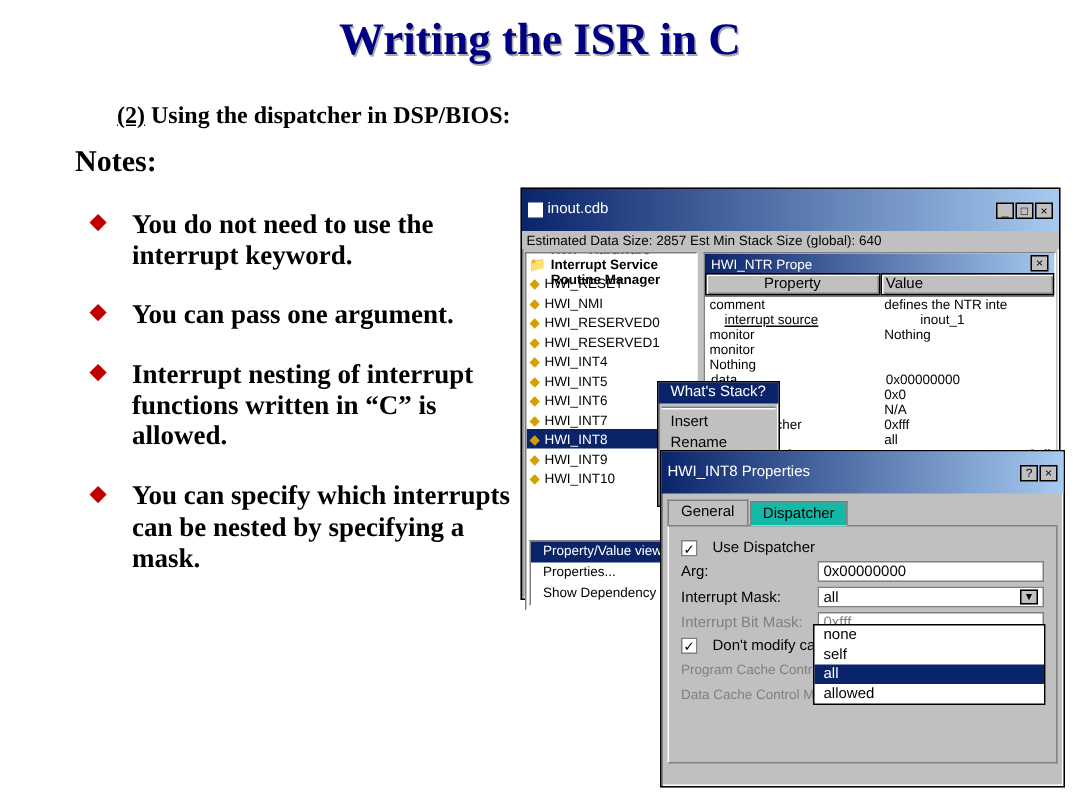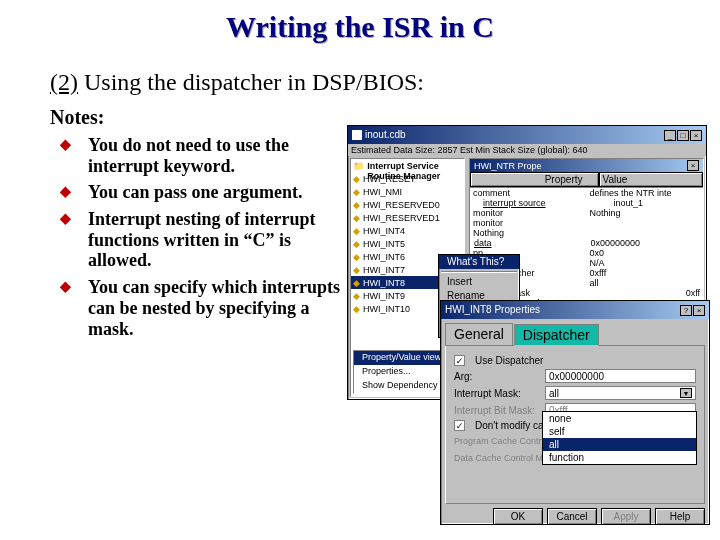--- a/index.html
+++ b/index.html
@@ -1,26 +1,26 @@
 <!DOCTYPE html>
 <html><head>
 <meta charset="utf-8">
 <style>
   * { box-sizing: border-box; margin: 0; padding: 0; }
   body { width: 720px; height: 540px; background: #fff; font-family: "Times New Roman", serif; position: relative; overflow: hidden; }
   .title { text-align: center; font-size: 30px; font-weight: bold; color: #000080; text-shadow: 1px 1px 0 #aaa; margin-top: 10px; }
-  .subtitle { font-size: 24px; font-weight: normal; margin: 25px 0 10px 50px; }
+  .subtitle { font-size: 16px; font-weight: bold; margin: 25px 0 10px 78px; }
   .subtitle u { text-decoration: underline; }
   .notes-heading { font-size: 20px; font-weight: bold; margin-left: 50px; margin-top: 5px; }
   .notes-list { list-style: none; margin-left: 60px; width: 280px; }
-  .notes-list li { font-size: 18px; font-weight: bold; position: relative; padding-left: 28px; margin-top: 6px; line-height: 1.15; }
+  .notes-list li { font-size: 18px; font-weight: bold; position: relative; padding-left: 28px; margin-top: 19px; line-height: 1.15; }
   .notes-list li::before { content: "◆"; color: #c00000; position: absolute; left: 0; top: 2px; font-size: 14px; }
 
   .win98 { font-family: Tahoma, Arial, sans-serif; font-size: 10px; color: #000; position: absolute; }
-  .titlebar { background: linear-gradient(to right,#0a246a,#a6caf0); color: #fff; height: 18px; line-height: 14px; padding: 0 4px; display: flex; align-items: center; }
+  .titlebar { background: linear-gradient(to right,#0a246a,#a6caf0); color: #fff; height: 28px; line-height: 14px; padding: 0 4px; display: flex; align-items: center; }
   .titlebar .ticon { width: 10px; height: 10px; background: #fff; margin-right: 3px; display: inline-block; }
   .winbtns { margin-left: auto; display: flex; gap: 1px; }
   .winbtn { width: 12px; height: 11px; background: #c0c0c0; border: 1px solid #000; font-size: 8px; line-height: 9px; text-align: center; color: #000; }
   .panel { background: #c0c0c0; border: 1px solid #000; box-shadow: 1px 1px 0 #808080 inset, -1px -1px 0 #fff inset; }
   .inset { background: #fff; border: 1px solid #808080; border-right-color: #fff; border-bottom-color: #fff; }
   .btn { background: #c0c0c0; border: 1px solid #000; box-shadow: 1px 1px 0 #fff inset, -1px -1px 0 #808080 inset; padding: 2px 6px; font-size: 10px; text-align: center; }
   .btn.disabled { color: #808080; }
   .field { display: flex; align-items: center; margin: 3px 6px; gap: 6px; font-size: 10px; }
   .field .lbl { width: 85px; }
   .field .lbl.disabled { color: #808080; }
@@ -28,21 +28,21 @@
   .dropdown { display: flex; }
   .dropdown .dbtn { width: 12px; background: #c0c0c0; border: 1px solid #000; font-size: 7px; text-align: center; line-height: 10px; }
   .tree-item { display: flex; align-items: center; gap: 3px; padding: 0 2px; height: 13px; }
   .diamond { color: #d4a000; font-size: 9px; }
   .tree-item.sel { background: #0a246a; color: #fff; }
   .menuitem { height: 14px; padding: 1px 8px; }
   .menuitem.sel { background: #0a246a; color: #fff; }
   .sep { border-top: 1px solid #808080; border-bottom: 1px solid #fff; margin: 2px 2px; }
   .checkbox { width: 11px; height: 11px; background: #fff; border: 1px solid #808080; display: inline-flex; align-items: center; justify-content: center; font-size: 9px; margin-right: 4px; }
   .tabrow { display: flex; border-bottom: 1px solid #808080; }
-  .tab { background: #c0c0c0; border: 1px solid #808080; border-bottom: none; padding: 2px 8px; font-size: 14px; margin-right: 1px; position: relative; }
+  .tab { background: #c0c0c0; border: 1px solid #808080; border-bottom: none; padding: 2px 8px; font-size: 10px; margin-right: 1px; position: relative; }
   .tab.active { background: #14b8a6; border-bottom: 1px solid #c0c0c0; top: 1px; }
   .open-list { position: absolute; background: #fff; border: 1px solid #000; font-size: 10px; }
   .open-list .opt { padding: 1px 6px; }
   .open-list .opt.sel { background: #0a246a; color: #fff; }
 </style>
 </head>
 <body>
 
 <div class="title">Writing the ISR in C</div>
 <div class="subtitle">
@@ -121,38 +121,38 @@
       <div style="height:40px;"></div>
 
       <div class="inset" style="position:absolute; left:2px; bottom:2px; width:109px; height:44px; font-size:9px;">
         <div class="menuitem sel">Property/Value view</div>
         <div class="menuitem">Properties...</div>
         <div class="menuitem">Show Dependency</div>
       </div>
     </div>
 
     <div class="panel" style="position:absolute; left:90px; top:128px; width:82px; font-size:10px;">
-      <div class="menuitem sel">What's This?</div>
+      <div class="menuitem sel">What's Stack?</div>
       <div class="sep"></div>
       <div class="menuitem">Insert</div>
       <div class="menuitem">Rename</div>
       <div class="menuitem">Delete</div>
       <div class="sep"></div>
       <div class="menuitem">Insert Object...</div>
     </div>
 
     <div class="inset" style="flex:1; margin:2px; font-size:9px; overflow:hidden;">
       <div class="titlebar" style="height:13px;">
         <span>HWI_NTR Prope</span>
         <div class="winbtns">
             <div class="winbtn">×</div>
           </div>
       </div>
       <div style="display:flex; border-bottom:1px solid #808080;">
-        <div class="btn" style="flex:1; text-align:right; padding:1px 15px;">Property</div>
+        <div class="btn" style="flex:1; text-align:center; padding:1px 3px;">Property</div>
         <div class="btn" style="flex:1; text-align:left; padding:1px 3px;">Value</div>
       </div>
       <div id="proprows">
           <div style="display: flex; font-size: 9px;">
             <div style="flex: 1 1 0%; padding: 0px 3px; overflow: hidden; white-space: nowrap;">comment</div>
             <div style="flex: 1 1 0%; padding: 0px 3px; overflow: hidden; white-space: nowrap;">defines the NTR inte</div>
           </div>
           <div style="display: flex; font-size: 9px;">
             <div style="flex: 1 1 0%; padding: 0px 13px; overflow: hidden; white-space: nowrap; text-decoration: underline;">interrupt source</div>
             <div style="flex: 1 1 0%; padding: 0px 3px; overflow: hidden; white-space: nowrap; margin-left: 28px;">inout_1</div>
@@ -255,23 +255,17 @@
         <span class="val dropdown" style="color:#808080">
             <span style="flex:1">cache enable</span>
             <span class="dbtn">▼</span>
           </span>
       </div>
 
       <div class="open-list" style="left:96px; top:65px; width:155px;">
         <div class="opt">none</div>
         <div class="opt">self</div>
         <div class="opt sel">all</div>
-        <div class="opt">function</div>
-      </div>
-    </div>
-    <div style="display:flex; gap:4px; justify-content:flex-end; margin-top:4px;">
-      <div class="btn" style="width:50px">OK</div>
-      <div class="btn" style="width:50px">Cancel</div>
-      <div class="btn disabled" style="width:50px">Apply</div>
-      <div class="btn" style="width:50px">Help</div>
+        <div class="opt">allowed</div>
+      </div>
     </div>
   </div>
 </div>
 
 </body></html>

